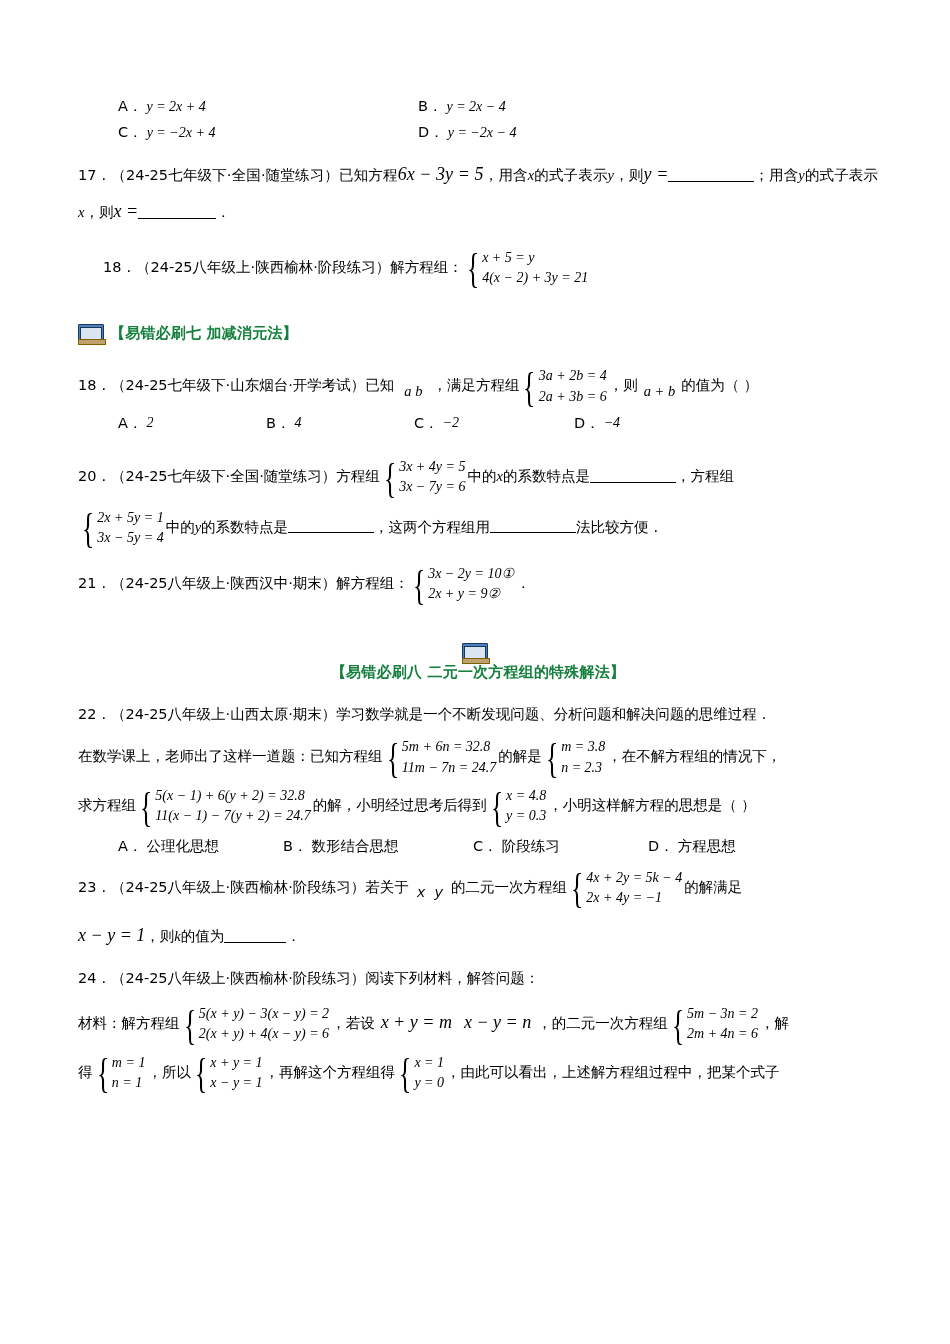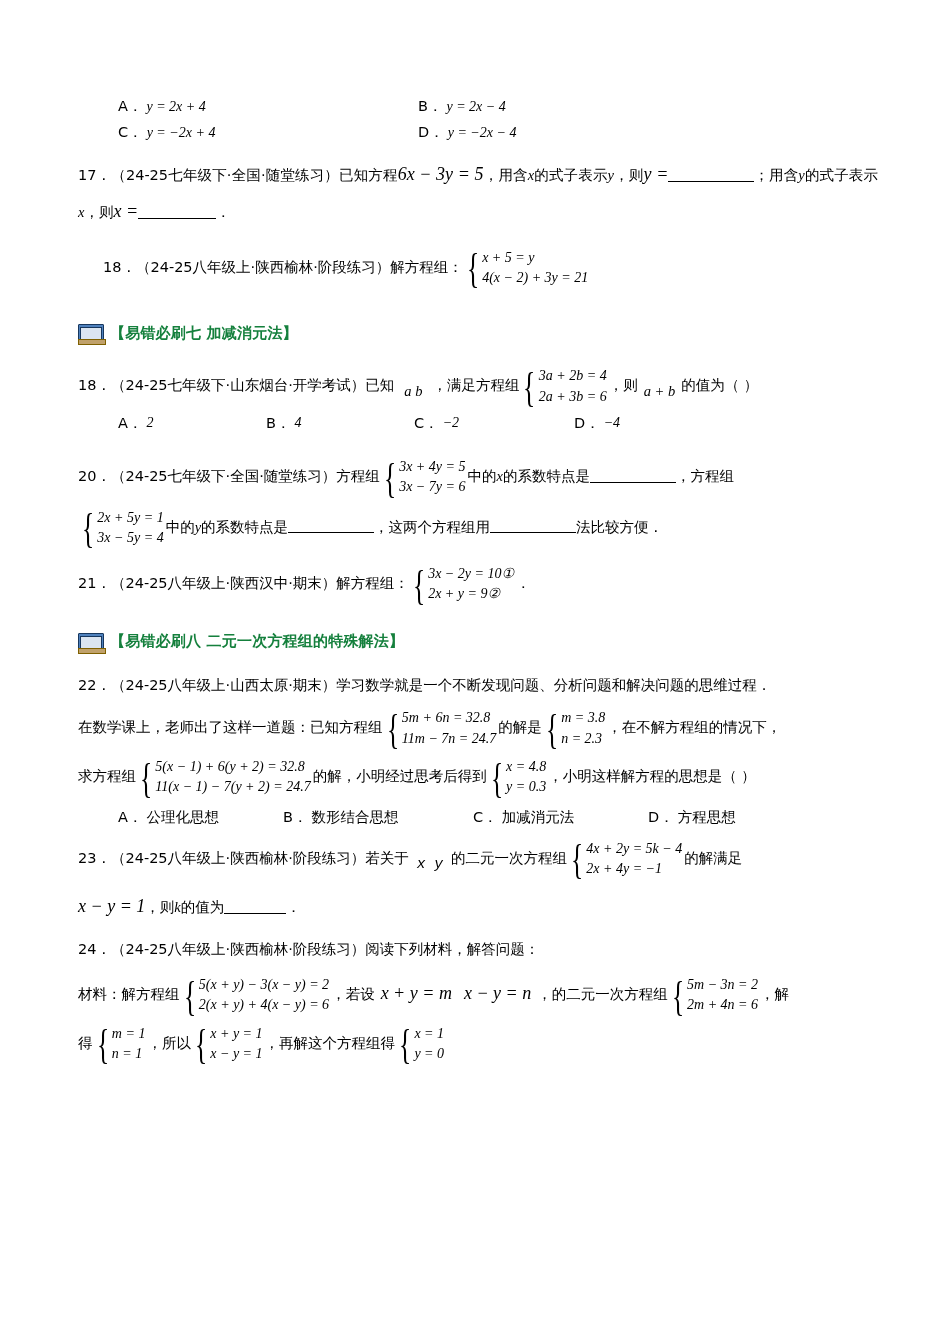--- a/index.html
+++ b/index.html
@@ -254,21 +254,21 @@
     <div class="problem" style="margin-top:16px;">
       <span class="num cn">21．</span><span class="cn">（24-25八年级上·陕西汉中·期末）</span><span class="cn">解方程组：</span><span class="sys">
           <span class="brace">{</span>
           <span class="rows">
             <span>3x − 2y = 10①</span>
             <span>2x + y = 9②</span>
           </span>
         </span><span class="cn">．</span>
     </div>
 
-    <div class="section-header" style="margin-top:26px;margin-bottom:18px;">
+    <div class="section-header" style="margin-top:36px;margin-bottom:18px;flex-direction:column;">
       <span class="book-icon">
         <span class="b1"></span>
           <span class="b2"></span>
           <span class="b3"></span>
       </span>
       <span class="section-title">【易错必刷八  二元一次方程组的特殊解法】</span>
     </div>
 
     <div class="problem" style="margin-top:4px;">
       <span class="num cn">22．</span><span class="cn">（24-25八年级上·山西太原·期末）</span><span class="cn">学习数学就是一个不断发现问题、分析问题和解决问题的思维过程．</span>
@@ -310,21 +310,21 @@
       <div class="choice" style="width:165px;">
         <span class="lbl">A．</span>
         <span class="lbl">公理化思想</span>
       </div>
       <div class="choice" style="width:190px;">
         <span class="lbl">B．</span>
         <span class="lbl">数形结合思想</span>
       </div>
       <div class="choice" style="width:175px;">
         <span class="lbl">C．</span>
-        <span class="lbl">加减消元法</span>
+        <span class="lbl">阶段练习</span>
       </div>
       <div class="choice">
         <span class="lbl">D．</span>
         <span class="lbl">方程思想</span>
       </div>
     </div>
 
     <div class="problem" style="margin-top:12px;">
       <span class="num cn">23．</span><span class="cn">（24-25八年级上·陕西榆林·阶段练习）</span><span class="cn">若关于</span><span class="ital" style="display:inline-block;vertical-align:-6px;padding:0 8px;font-family:Liberation Mono, monospace;">x    y</span><span class="cn">的二元一次方程组</span><span class="sys">
           <span class="brace">{</span>
@@ -371,17 +371,17 @@
           <span class="rows">
             <span>x + y = 1</span>
             <span>x − y = 1</span>
           </span>
         </span><span class="cn">，再解这个方程组得</span><span class="sys">
           <span class="brace">{</span>
           <span class="rows">
             <span>x = 1</span>
             <span>y = 0</span>
           </span>
-        </span>
+        </span><span class="cn">，由此可以看出，上述解方程组过程中，把某个式子</span>
     </div>
 
   </div>
 </div>
 
 </body></html>

